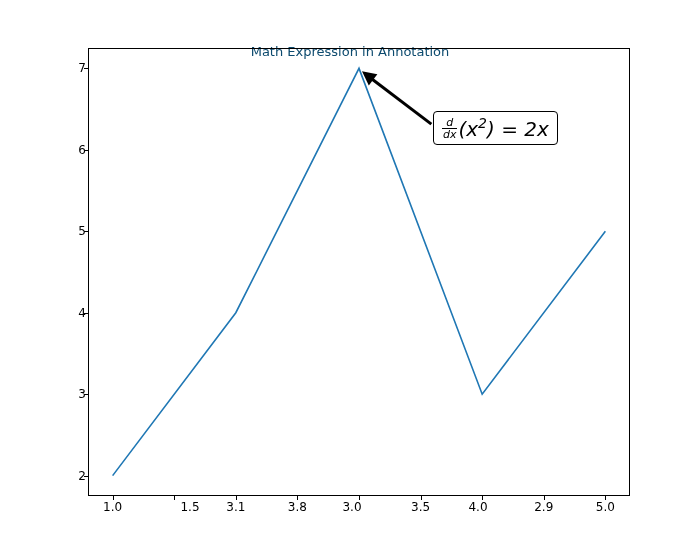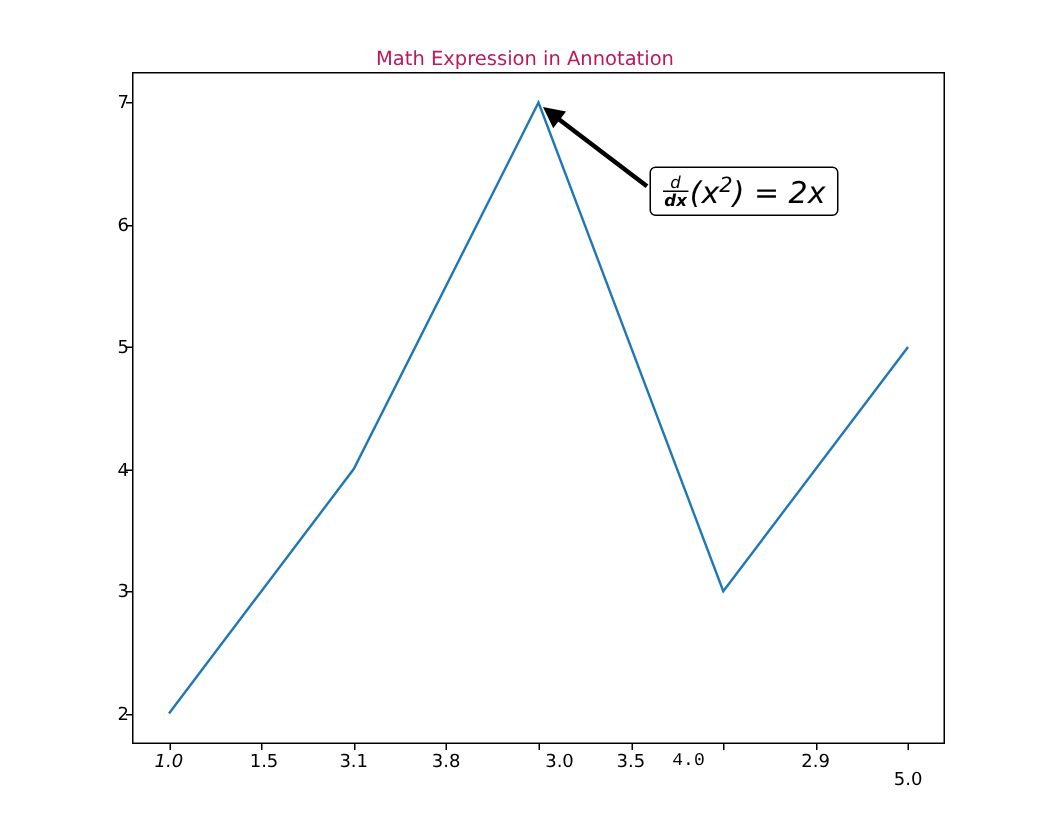--- a/index.html
+++ b/index.html
@@ -9,23 +9,23 @@
     height: 560px;
     background: #fff;
     font-family: "DejaVu Sans", Arial, sans-serif;
     position: relative;
     overflow: hidden;
   }
   .title {
     position: absolute;
     width: 100%;
     text-align: center;
-    top: 32px;
+    top: 44px;
     font-size: 13px;
-    color: #be185d;
+    color: #0c4a6e;
   }
   .plot-area {
     position: absolute;
     left: 88px;
     top: 48px;
     width: 542px;
     height: 448px;
     border: 1px solid #000;
     box-sizing: border-box;
   }
@@ -84,21 +84,21 @@
   .frac {
     display: inline-flex;
     flex-direction: column;
     align-items: center;
     font-size: 11px;
     line-height: 1;
     vertical-align: middle;
     margin-right: 1px;
   }
   .frac .num { padding: 0 1px; }
-  .frac .den { border-top: 1px solid #000; padding: 0 1px; font-weight: bold; }
+  .frac .den { border-top: 1px solid #000; padding: 0 1px; }
   .denx { font-style: italic; }
   .expr { font-size: 20px; }
   sup { font-size: 0.7em; }
 </style>
 </head>
 <body>
 
 <div class="title">Math Expression in Annotation</div>
 
 <div class="plot-area"></div>
@@ -121,37 +121,37 @@
     <div class="tick-y" style="top: 312.727px;">4</div>
     <div class="tick-y-mark" style="top: 312.727px;"></div>
     <div class="tick-y" style="top: 231.273px;">5</div>
     <div class="tick-y-mark" style="top: 231.273px;"></div>
     <div class="tick-y" style="top: 149.818px;">6</div>
     <div class="tick-y-mark" style="top: 149.818px;"></div>
     <div class="tick-y" style="top: 68.3636px;">7</div>
     <div class="tick-y-mark" style="top: 68.3636px;"></div>
   </div>
 <div id="xticks">
-    <div class="tick-x" style="left: 112.636px; font-style: italic;">1.0</div>
+    <div class="tick-x" style="left: 112.636px;">1.0</div>
     <div class="tick-x-mark" style="left: 112.636px;"></div>
-    <div class="tick-x" style="left: 176px;">1.5</div>
+    <div class="tick-x" style="left: 190px;">1.5</div>
     <div class="tick-x-mark" style="left: 174.227px;"></div>
     <div class="tick-x" style="left: 235.818px;">3.1</div>
     <div class="tick-x-mark" style="left: 235.818px;"></div>
     <div class="tick-x" style="left: 297.409px;">3.8</div>
     <div class="tick-x-mark" style="left: 297.409px;"></div>
-    <div class="tick-x" style="left: 373px;">3.0</div>
+    <div class="tick-x" style="left: 352px;">3.0</div>
     <div class="tick-x-mark" style="left: 359px;"></div>
     <div class="tick-x" style="left: 420.591px;">3.5</div>
     <div class="tick-x-mark" style="left: 420.591px;"></div>
-    <div class="tick-x" style="left: 459px; font-family: Liberation Mono, monospace;">4.0</div>
+    <div class="tick-x" style="left: 478px;">4.0</div>
     <div class="tick-x-mark" style="left: 482.182px;"></div>
     <div class="tick-x" style="left: 543.773px;">2.9</div>
     <div class="tick-x-mark" style="left: 543.773px;"></div>
-    <div class="tick-x" style="left: 605.364px; margin-top: 12px;">5.0</div>
+    <div class="tick-x" style="left: 605.364px;">5.0</div>
     <div class="tick-x-mark" style="left: 605.364px;"></div>
   </div>
 
 <div class="annotation-box" id="annot" style="left: 432.909px; top: 111.382px;">
   <span class="frac">
     <span class="num">d</span>
     <span class="den">
       <span>d</span><span class="denx">x</span>
     </span>
   </span>

